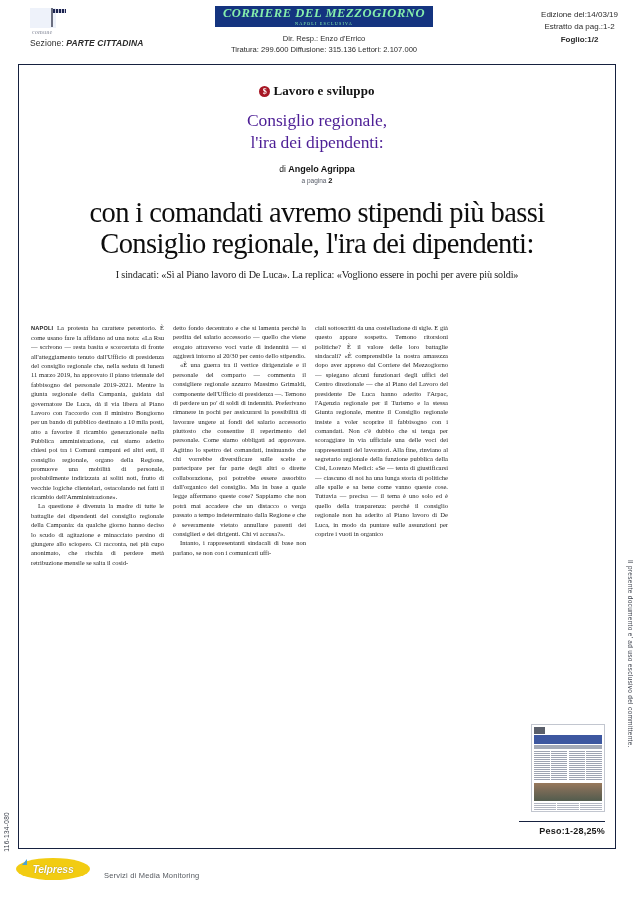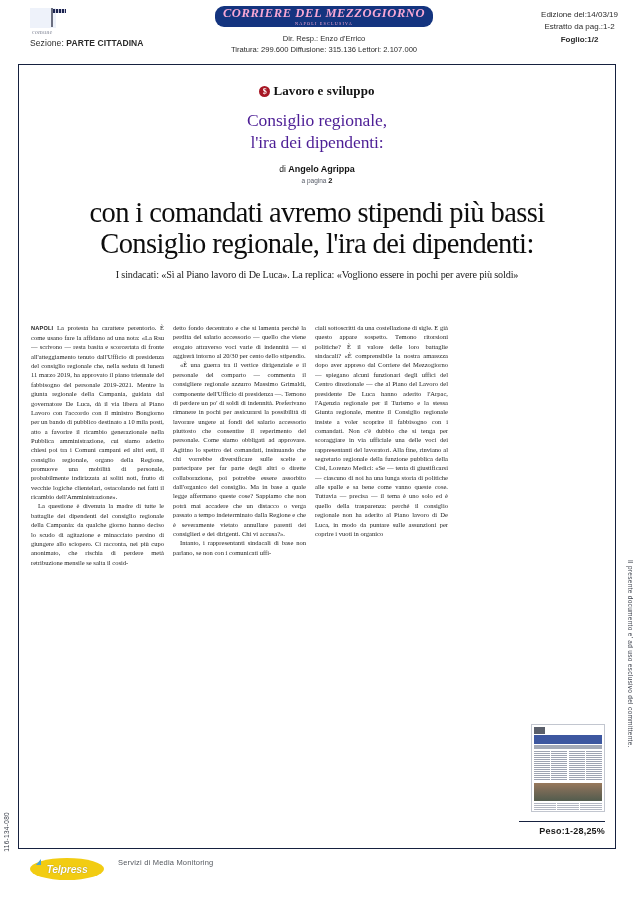--- a/index.html
+++ b/index.html
@@ -57,42 +57,41 @@
     margin-left: 2px;
     transform: skewX(-6deg);
   }
   .meta-section {
     font-family: "Liberation Sans", sans-serif;
     font-size: 8.5px;
     color: #2b2b2b;
     margin-top: 3px;
     letter-spacing: .1px;
   }
-  .meta-section b { font-weight: 700; }
+  .meta-section b { font-weight: 700; font-style: italic; }
 
   .meta-center {
     position: absolute;
     left: 186px; top: 6px;
     width: 276px;
     text-align: center;
   }
   .masthead {
     display: inline-block;
     background: #14347f;
-    color: #f9a8d4;
+    color: #86efac;
     font-family: "Liberation Serif", serif;
     font-weight: 700;
     font-style: italic;
     font-size: 12.5px;
     letter-spacing: .6px;
     padding: 1px 8px 0 8px;
     line-height: 1.08;
     text-align: center;
     white-space: nowrap;
-    border-radius: 9px;
   }
   .masthead .m-sub {
     display: block;
     font-size: 4.2px;
     font-style: normal;
     font-weight: 400;
     letter-spacing: 1.2px;
     line-height: 1.2;
     padding-bottom: 1px;
   }
@@ -339,24 +338,24 @@
     color: #3a3f4a;
     writing-mode: vertical-rl;
     transform: rotate(180deg);
     letter-spacing: .3px;
     white-space: nowrap;
   }
 
   
   .footer {
     position: absolute;
-    left: 30px;
+    left: 16px;
     top: 858px;
     display: flex;
-    align-items: flex-start;
+    align-items: flex-end;
     gap: 14px;
   }
   .telpress {
     width: 74px;
     height: 22px;
     border-radius: 50%;
     background: #f2cc12;
     position: relative;
     display: flex;
     align-items: center;

